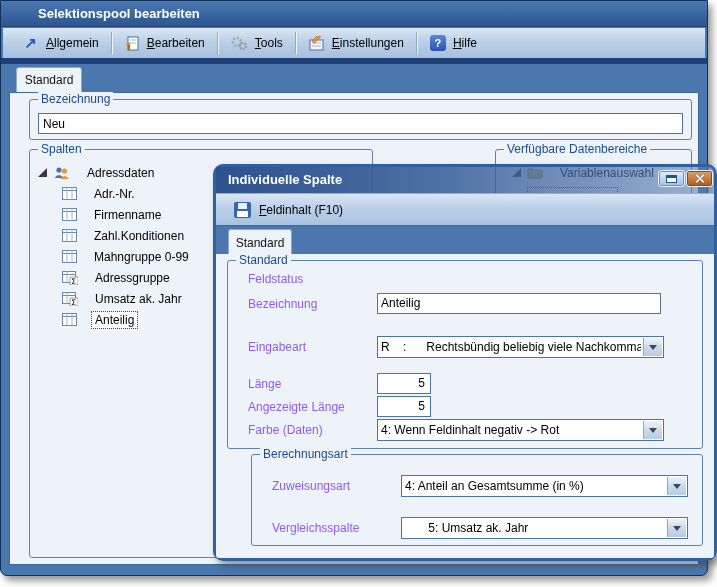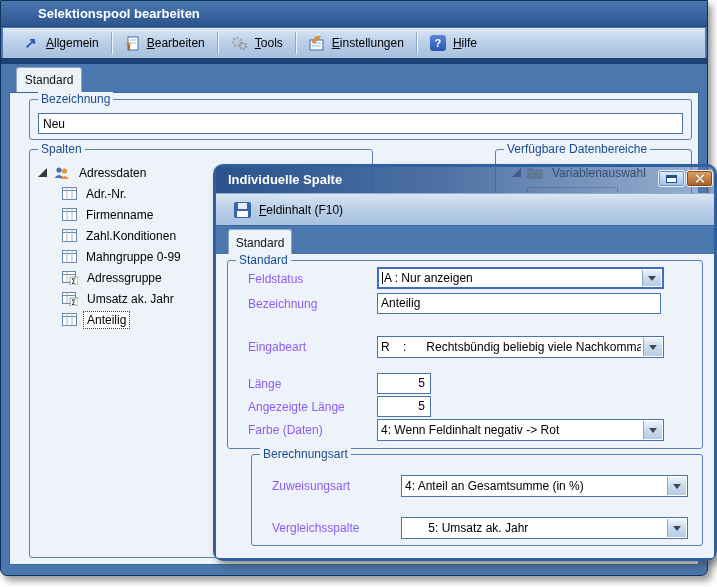--- a/index.html
+++ b/index.html
@@ -44,21 +44,21 @@
   .g-bez { left:19px; top:6px; right:6px; height:41px; }
   .txt-input { position:absolute; left:8px; right:8px; top:13px; height:21px;
     border:1px solid #4a74a8; background:#fff; font-family:"Liberation Sans",sans-serif;
     font-size:12px; padding:0 4px; color:#000; }
 
   .g-spalten { left:19px; top:56px; width:344px; bottom:6px; }
   .g-daten   { right:6px; width:197px; top:56px; bottom:6px; }
 
   .tree { position:absolute; left:0; top:12px; right:0; }
   .trow { height:21px; display:flex; align-items:center; font-size:12px; color:#000; }
-  .trow .lbl { padding:1px 3px; white-space:nowrap; }
+  .trow .lbl { padding:1px 3px; white-space:nowrap;margin-left:8px; }
   .trow.selected .lbl { border:1px dotted #444; background:#fff; }
   .indent-root { width:8px; } .indent-child { width:32px; }
   .expander { width:9px; height:9px; background:#3a3a3a; margin-right:6px;
     clip-path:polygon(100% 0,100% 100%,0 100%); }
   .tico { margin-right:6px; flex:0 0 auto; }
 
   .dotted-frag { position:absolute; left:31px; top:37px; width:91px; height:13px;
     border:1px dotted #2a4a7a; }
 
   .bottom-row { position:absolute; left:212px; right:8px; bottom:20px; height:17px;
@@ -356,24 +356,20 @@
     <div class="dlg-tabrow">
       <div class="dlg-tab">Standard</div>
     </div>
 
     <div class="dlg-content">
 
       <div class="fs fs-standard">
         <span class="glabel">Standard</span>
 
         <span class="flabel" style="top:7px">Feldstatus</span>
-        <div class="field combo focused" style="top:6px">
-          <span class="ctext"><span class="caret"></span><span>A : Nur anzeigen</span></span>
-          <span class="cbtn"></span>
-        </div>
 
         <span class="flabel" style="top:32px">Bezeichnung</span>
         <div class="field txt-wide" style="top:32px">Anteilig</div>
 
         <span class="flabel" style="top:75px">Eingabeart</span>
         <div class="field combo" style="top:75px">
           <span class="ctext">R    :      Rechtsbündig beliebig viele Nachkommast</span>
           <span class="cbtn"></span>
         </div>
 

